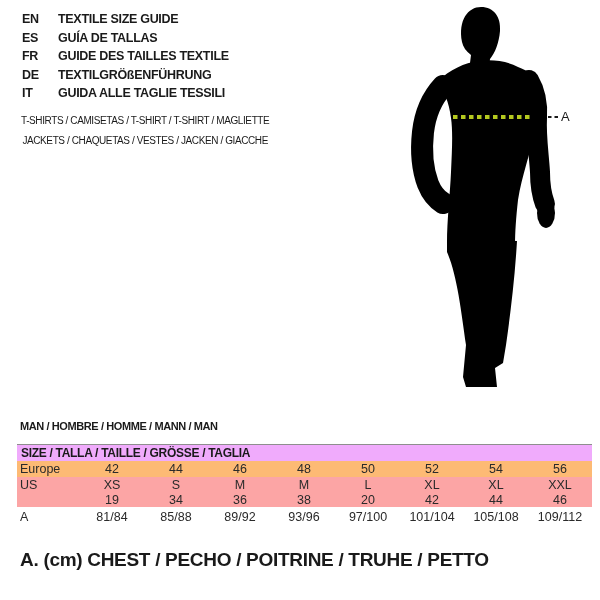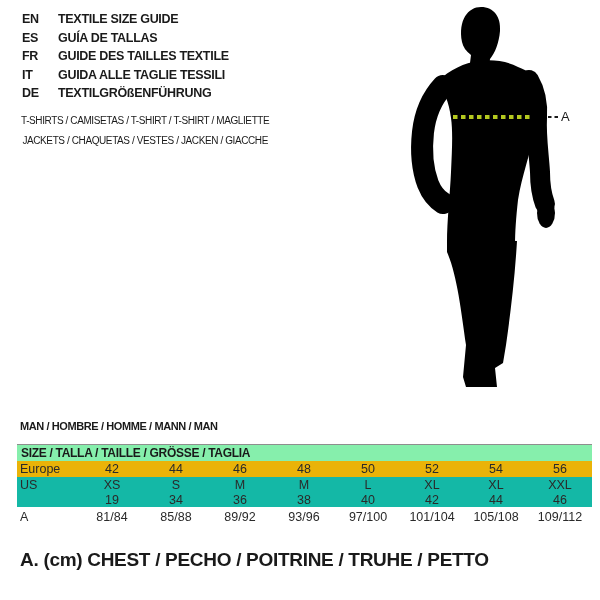--- a/index.html
+++ b/index.html
@@ -17,28 +17,28 @@
   .category-block { position:absolute; left:21px; top:111px;
                     font-weight:400; font-size:10px; line-height:20px; letter-spacing:-0.4px;text-align:center; }
   
   .figure-svg { position:absolute; left:405px; top:0; width:195px; height:400px; }
   .figure-a-label { position:absolute; left:561px; top:109px; font-size:13px; font-weight:400; }
   
   .section-title { position:absolute; left:20px; top:420px; font-weight:700;
                    font-size:11px; letter-spacing:-0.4px; }
   
   .size-table { position:absolute; left:17px; top:444px; width:575px; font-size:12.5px; }
-  .table-header { height:17px; background:#86efac; border-top:1px solid #8e8e8e;
+  .table-header { height:17px; background:#f0abfc; border-top:1px solid #8e8e8e;
                   display:flex; align-items:center; padding-left:4px;
                   font-weight:600; font-size:12px; letter-spacing:-0.3px; }
   .trow { display:grid; grid-template-columns:63px repeat(8, 1fr); align-items:center; }
   .trow .cell { text-align:center; font-weight:400; color:#2a2a2a; }
   .trow .rlabel { text-align:left; padding-left:3px; color:#2a2a2a; }
-  .row-europe { height:16px; background:#eab308; }
-  .us-band { background:#14b8a6; }
+  .row-europe { height:16px; background:#fdba74; }
+  .us-band { background:#fca5a5; }
   .us-band .trow { height:15px; }
   .row-a { height:19px; background:#ffffff; }
   
   .footnote { position:absolute; left:20px; top:549px; font-weight:700;
               font-size:19px; letter-spacing:-0.3px; }
 </style>
 </head>
 <body>
 
 <div class="page">
@@ -50,26 +50,26 @@
     </div>
     <div class="lang-row">
       <span class="lang-code">ES</span>
       <span class="lang-label">GUÍA DE TALLAS</span>
     </div>
     <div class="lang-row">
       <span class="lang-code">FR</span>
       <span class="lang-label">GUIDE DES TAILLES TEXTILE</span>
     </div>
     <div class="lang-row">
+      <span class="lang-code">DE</span>
+      <span class="lang-label">TEXTILGRÖßENFÜHRUNG</span>
+    </div>
+    <div class="lang-row">
       <span class="lang-code">IT</span>
       <span class="lang-label">GUIDA ALLE TAGLIE TESSILI</span>
-    </div>
-    <div class="lang-row">
-      <span class="lang-code">DE</span>
-      <span class="lang-label">TEXTILGRÖßENFÜHRUNG</span>
     </div>
   </div>
 
   <div class="category-block">
     <div>T-SHIRTS / CAMISETAS / T-SHIRT / T-SHIRT / MAGLIETTE</div>
     <div>JACKETS / CHAQUETAS / VESTES / JACKEN / GIACCHE</div>
   </div>
 
   <svg class="figure-svg" viewBox="405 0 195 400" xmlns="http://www.w3.org/2000/svg" aria-hidden="true">
     <g fill="#000000">
@@ -119,21 +119,21 @@
         <span class="cell">XL</span>
         <span class="cell">XL</span>
         <span class="cell">XXL</span>
       </div>
       <div class="trow">
         <span class="rlabel"></span>
         <span class="cell">19</span>
         <span class="cell">34</span>
         <span class="cell">36</span>
         <span class="cell">38</span>
-        <span class="cell">40</span>
+        <span class="cell">20</span>
         <span class="cell">42</span>
         <span class="cell">44</span>
         <span class="cell">46</span>
       </div>
     </div>
 
     <div class="trow row-a">
       <span class="rlabel">A</span>
       <span class="cell">81/84</span>
       <span class="cell">85/88</span>

